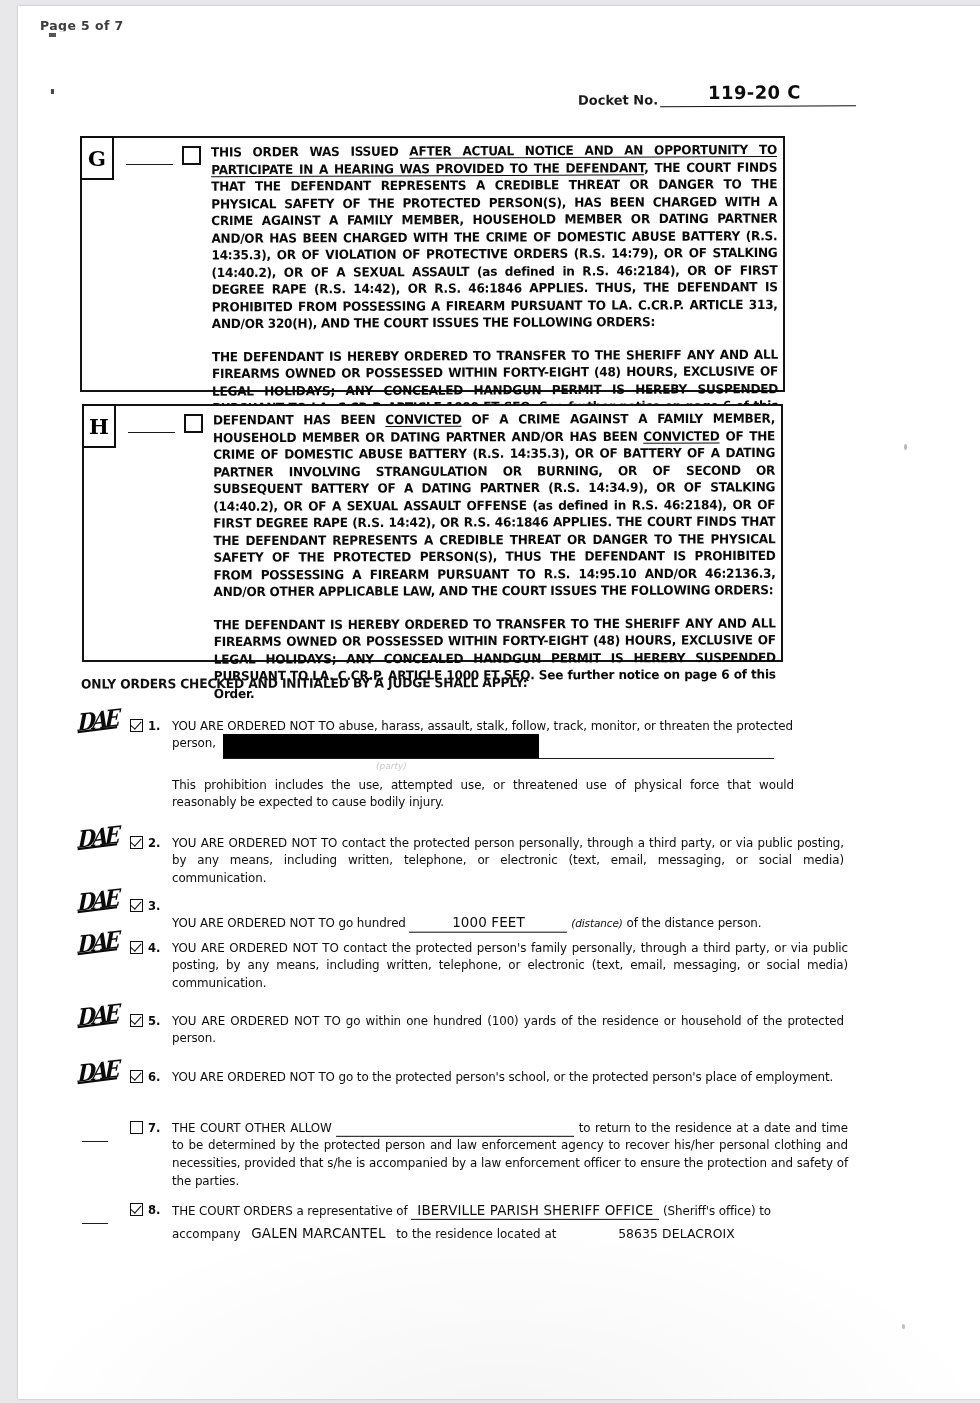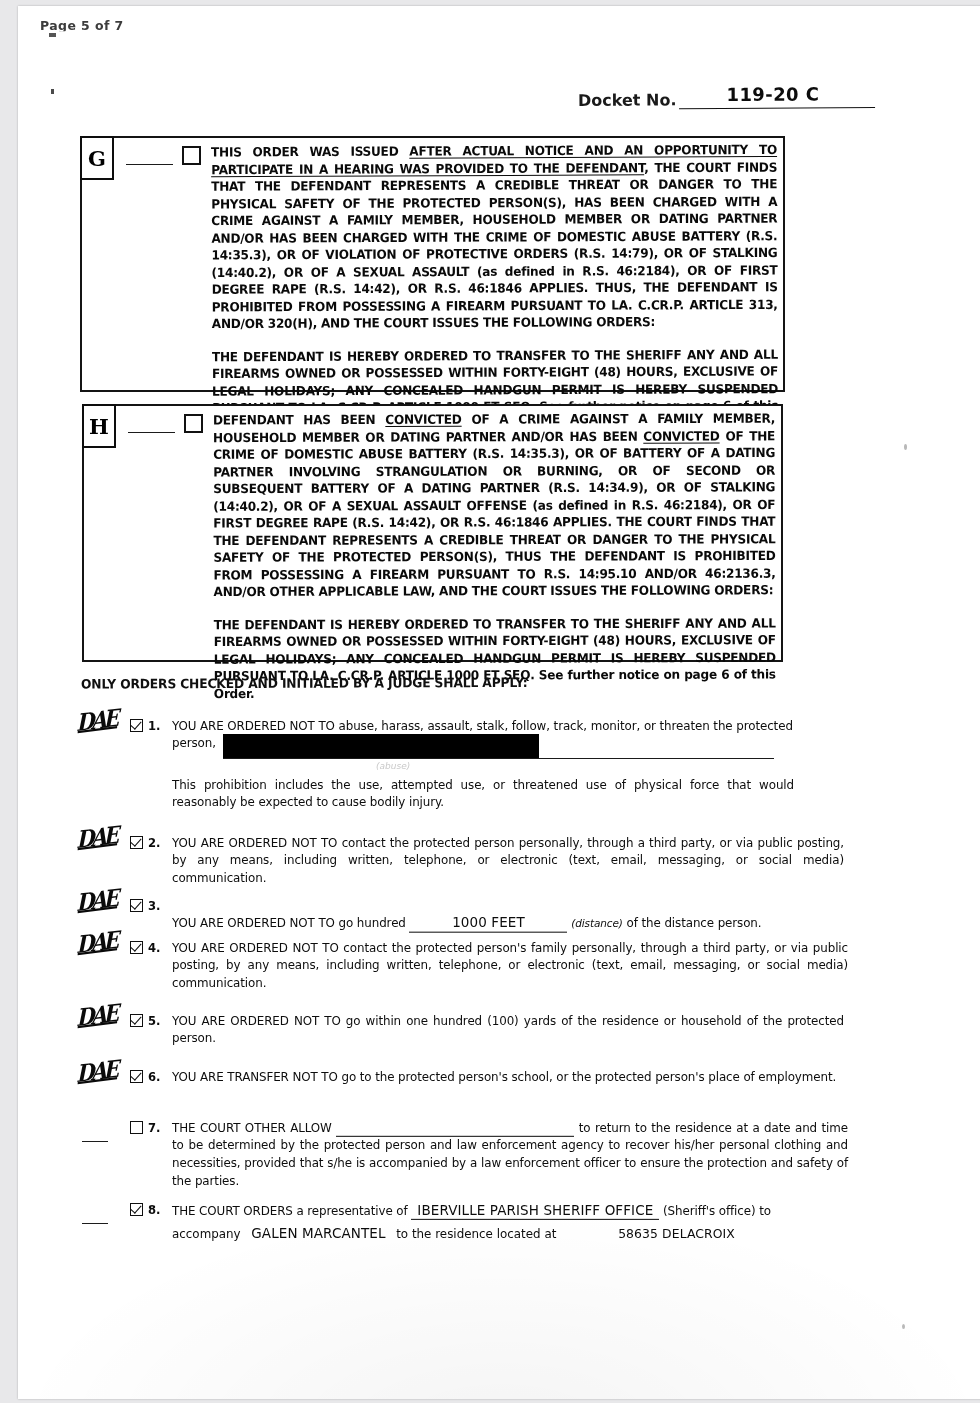--- a/index.html
+++ b/index.html
@@ -46,21 +46,21 @@
   .stray-dot { position: absolute; left: 33px; top: 83px; width: 3px; height: 5px; background: #4a4a4a; }
 
   
   .docket {
     position: absolute; left: 560px; top: 84px;
     display: flex; align-items: flex-end; gap: 2px;
     transform: rotate(-0.35deg);
   }
   .docket-label {
     font-family: "DejaVu Sans", sans-serif;
-    font-size: 16px; font-weight: 600; color: #1a1a1a;
+    font-size: 13px; font-weight: 600; color: #1a1a1a;
     white-space: nowrap;
   }
   .docket-rule {
     position: relative;
     width: 196px; border-bottom: 1.6px solid #111; height: 17px;
   }
   .docket-val {
     position: absolute; left: 48px; bottom: 3px;
     font-family: "DejaVu Sans", sans-serif;
     font-size: 18px; font-weight: 700; color: #0c0c0c;
@@ -269,21 +269,21 @@
   <div class="apply-note">ONLY ORDERS CHECKED AND INITIALED BY A JUDGE SHALL APPLY:</div>
 
   <div class="order-item" style="top:712px;">
     <div class="initials">DAE</div>
     <div class="box-chk checked"></div>
     <div class="item-num">1.</div>
     <div class="item-text nojust" style="width:665px;">YOU ARE ORDERED NOT TO abuse, harass, assault, stalk, follow, track, monitor, or threaten the  protected person,</div>
   </div>
   <div class="redaction"></div>
   <div class="redaction-rule"></div>
-  <div class="redaction-namelbl">(abuse)</div>
+  <div class="redaction-namelbl">(party)</div>
   <div class="subnote" style="position:absolute; left:154px; top:770px; width:622px;">This prohibition includes the use, attempted use, or threatened use of physical force that would reasonably be expected to cause bodily injury.</div>
 
   <div class="order-item" style="top:829px;">
     <div class="initials">DAE</div>
     <div class="box-chk checked"></div>
     <div class="item-num">2.</div>
     <div class="item-text" style="width:672px;">YOU ARE ORDERED NOT TO contact the protected person personally, through a third party, or via public posting, by any means, including written, telephone, or electronic (text, email, messaging, or social media) communication.</div>
   </div>
 
   <div class="order-item" style="top:892px;">
@@ -309,21 +309,21 @@
     <div class="initials">DAE</div>
     <div class="box-chk checked"></div>
     <div class="item-num">5.</div>
     <div class="item-text" style="width:672px;">YOU ARE ORDERED NOT TO go within one hundred (100) yards of the residence or household of the protected person.</div>
   </div>
 
   <div class="order-item" style="top:1063px;">
     <div class="initials">DAE</div>
     <div class="box-chk checked"></div>
     <div class="item-num">6.</div>
-    <div class="item-text" style="width:676px;">YOU ARE TRANSFER NOT TO go to the protected person's school, or the protected person's place of employment.</div>
+    <div class="item-text" style="width:676px;">YOU ARE ORDERED NOT TO go to the protected person's school, or the protected person's place of employment.</div>
   </div>
 
   <div class="order-item" style="top:1114px;">
     <div class="initials blank"></div>
     <div class="box-chk"></div>
     <div class="item-num">7.</div>
     <div class="item-text" style="width:676px;">
       <span>THE COURT OTHER ALLOW</span>
       <span class="fill empty" style="width:238px;"></span>
       <span>to return to the residence at a date and time to be determined by the protected person and law enforcement agency to recover his/her personal clothing and necessities, provided that s/he is accompanied by a law enforcement officer to ensure the protection and safety of the parties.</span>

